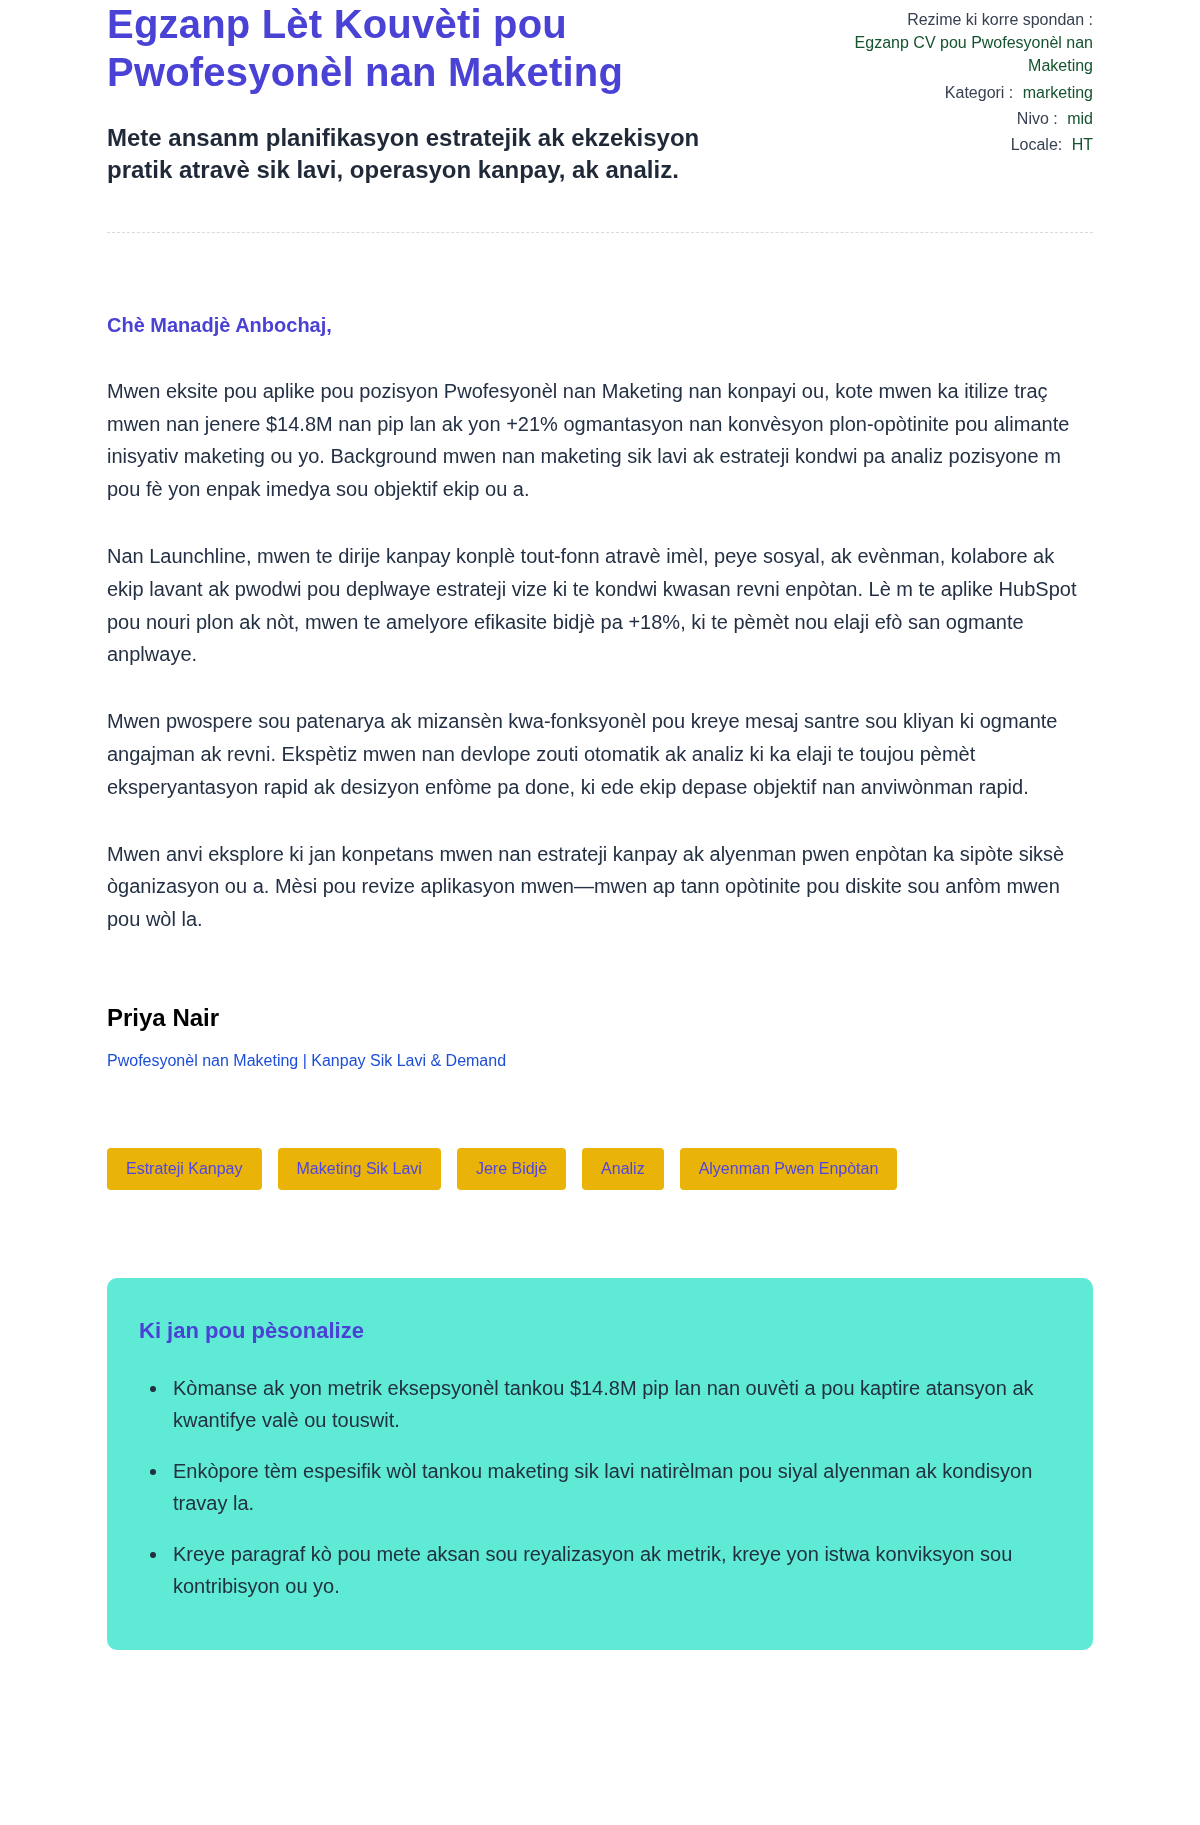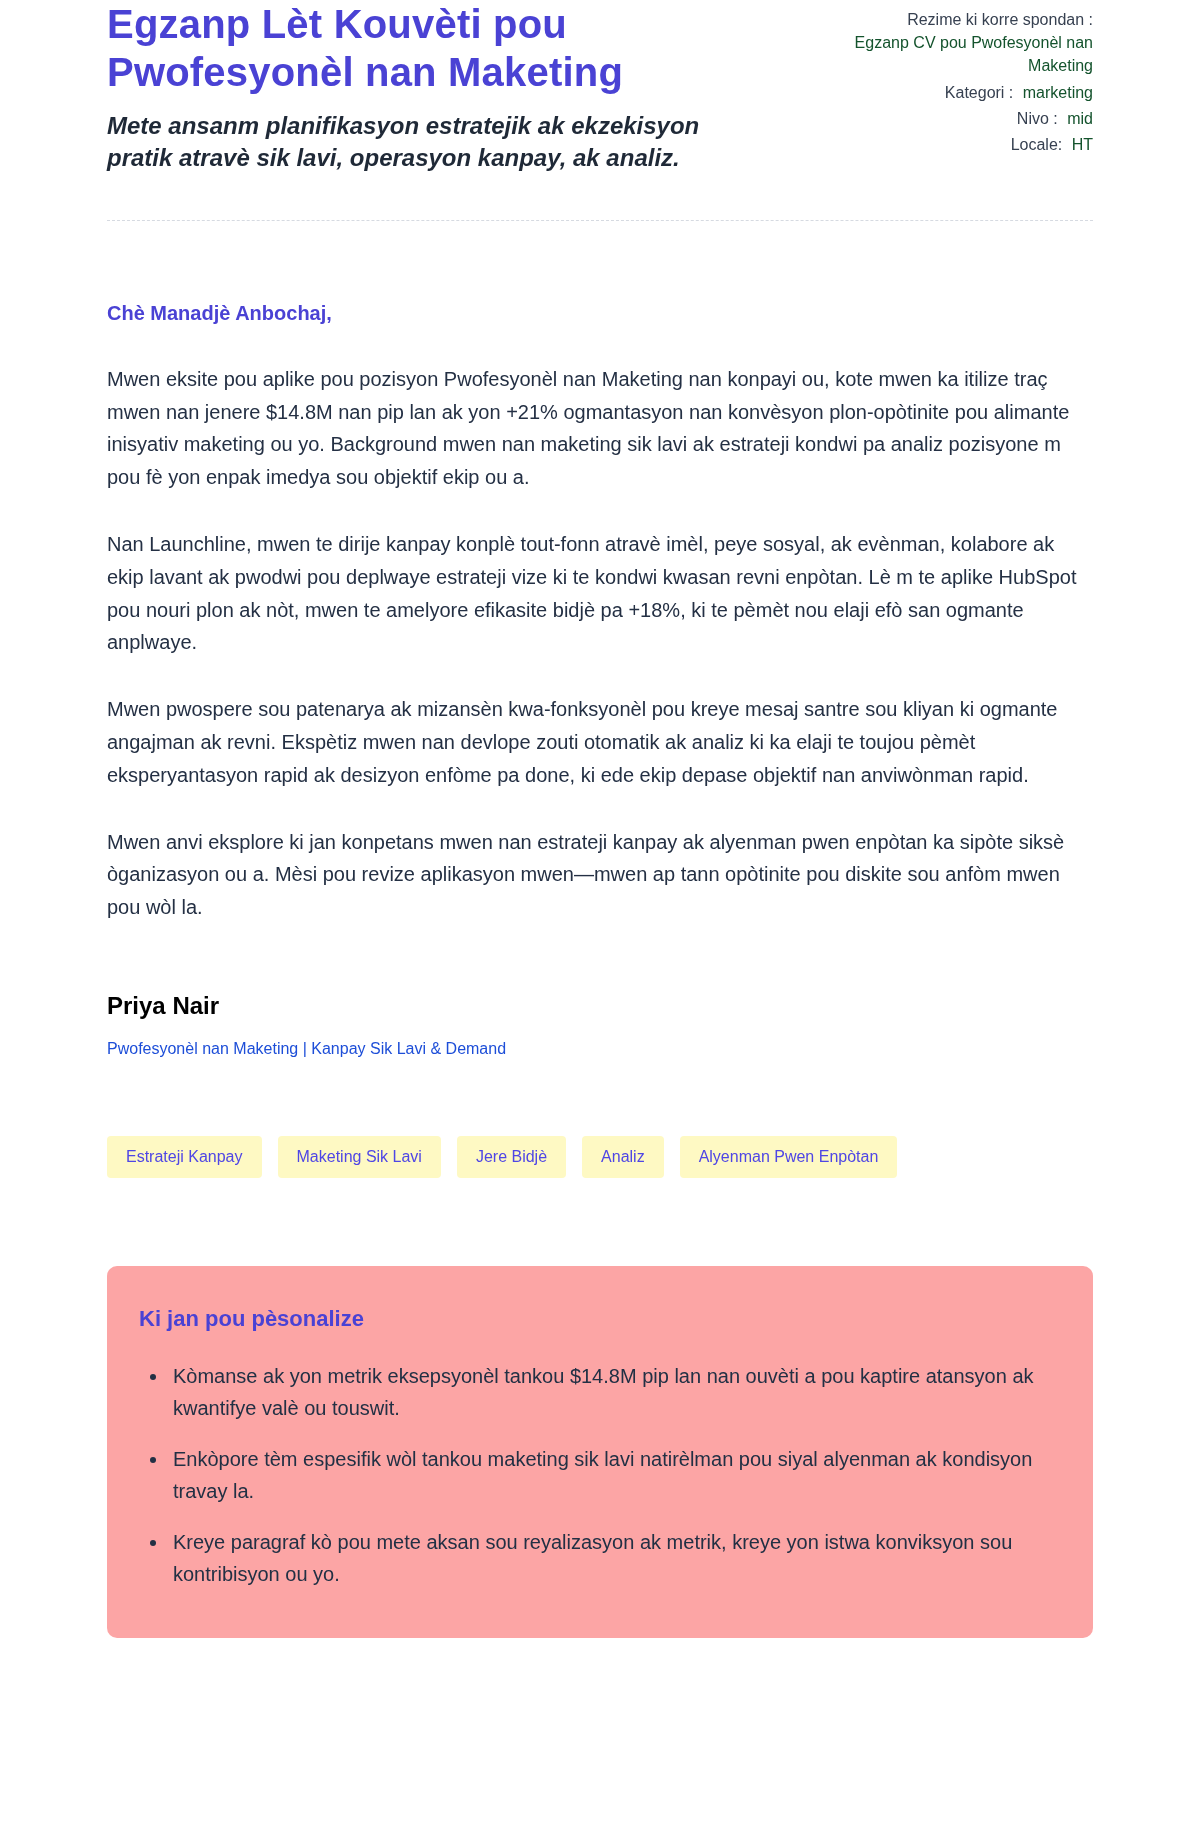--- a/index.html
+++ b/index.html
@@ -19,27 +19,26 @@
   .header-left { width: 660px; }
   .page-title {
     font-size: 40px;
     font-weight: bold;
     color: #4a42d4;
     line-height: 1.2;
     letter-spacing: 0.2px;
     max-width: 620px;
   }
   .page-subtitle {
-    margin-top: 14px;
+    margin-top: 26px;
     font-size: 24px;
     font-weight: bold;
     color: #1f2937;
     line-height: 1.33;
     max-width: 650px;
-    font-style: italic;
   }
   .meta {
     width: 285px;
     text-align: right;
     font-size: 16px;
     line-height: 1.45;
     padding-top: 8px;
   }
   .meta-row { margin-bottom: 3px; }
   .meta-label { font-weight: normal; color: #374151; }
@@ -59,32 +58,32 @@
     font-size: 20px;
     line-height: 1.64;
     color: #243044;
     margin-bottom: 34px;
   }
   .signature { margin-top: 68px; }
   .signature-name { font-weight: bold; font-size: 24px; color: #000000; }
   .signature-role { margin-top: 20px; font-size: 16px; color: #1d4ed8; }
   .tags { margin-top: 78px; display: flex; flex-wrap: wrap; gap: 16px; }
   .tag {
-    background: #fef9c3;
+    background: #eab308;
     color: #4f46e5;
     font-size: 16px;
     padding: 13px 19px;
     border-radius: 4px;
     line-height: 1;
     cursor: pointer;
     white-space: nowrap;
   }
   .tips {
     margin-top: 88px;
-    background: #fca5a5;
+    background: #5eead4;
     border-radius: 10px;
     padding: 40px 46px 48px 32px;
   }
   .tips-heading {
     color: #4a42d4;
     font-weight: bold;
     font-size: 22px;
   }
   .tips-list {
     margin-top: 28px;

